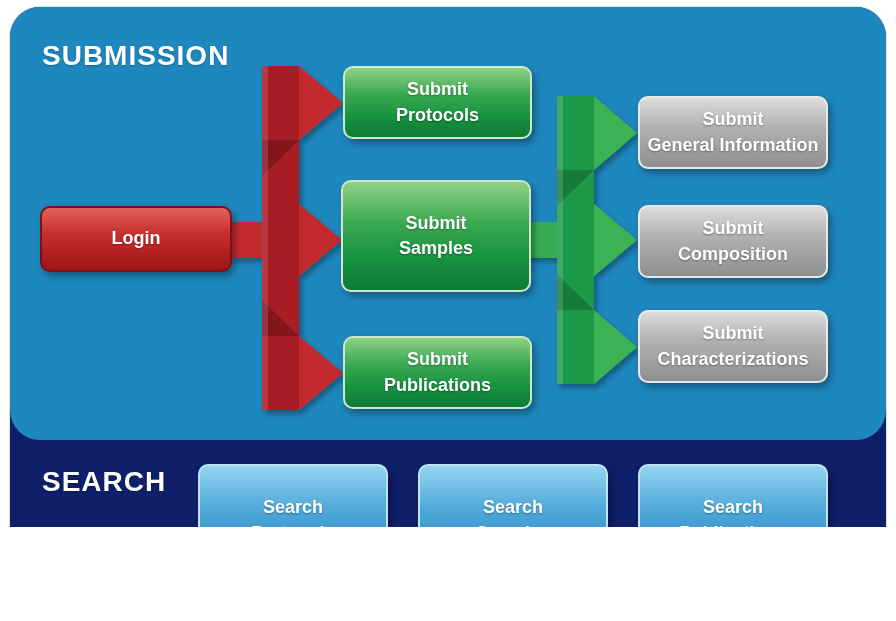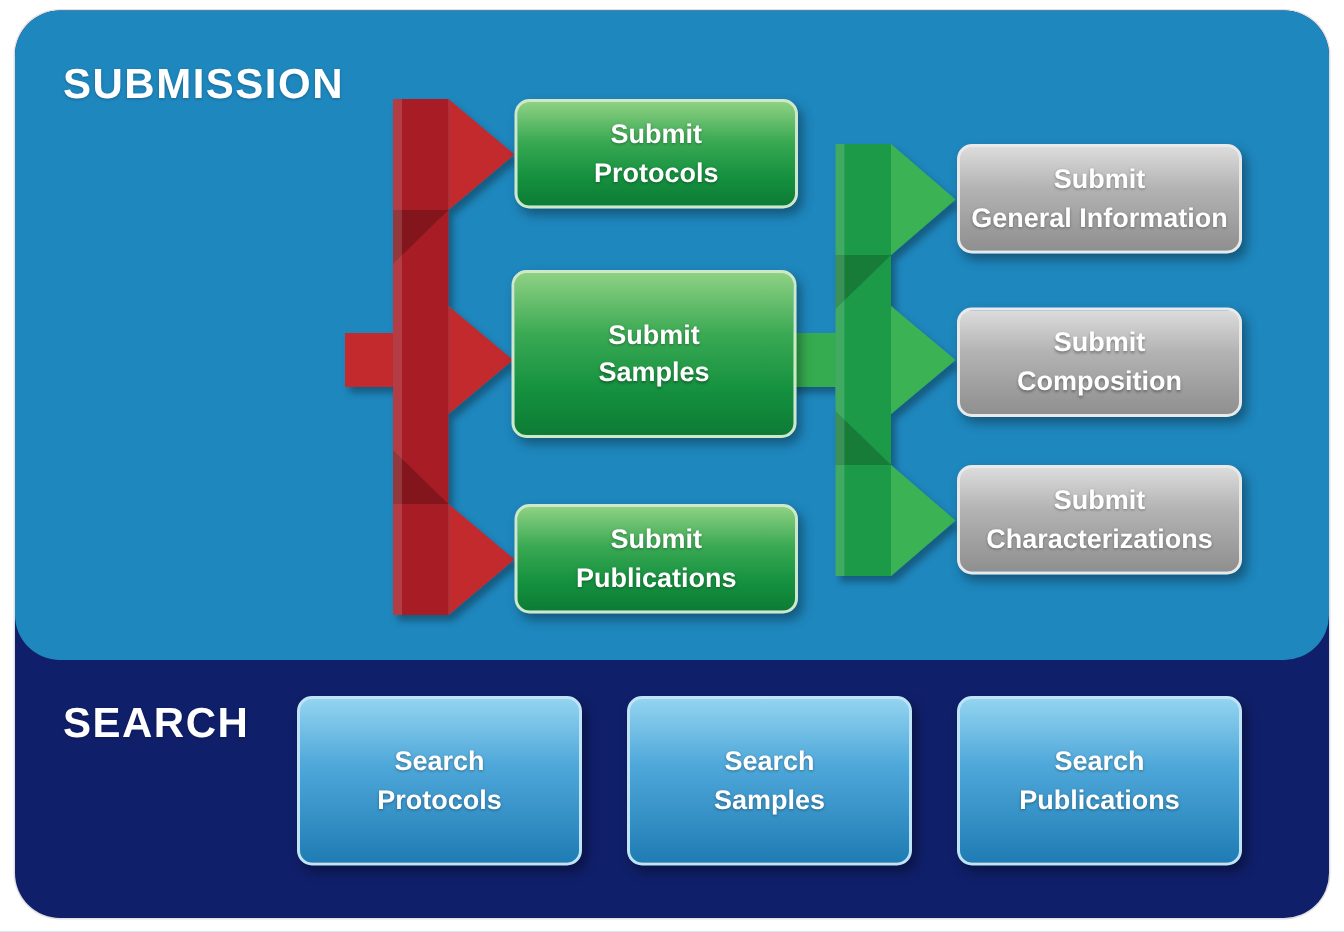--- a/index.html
+++ b/index.html
@@ -1,17 +1,17 @@
 <!DOCTYPE html>
 <html style="--panel-blue: #1e87be; --panel-navy: #101f6a; --login-red: #c1272d; --submit-green: #1fa03c; --detail-gray: #9b9b9b; --search-blue: #4fa8da; --arrow-red: #b1232a; --arrow-green: #1f9e46;"><head>
 <meta charset="utf-8">
 <style>
   html,body{margin:0;padding:0;background:#ffffff;}
   .page{
-    position:relative;width:896px;height:621px;background:#ffffff;
+    position:relative;width:896px;height:527px;background:#ffffff;
     font-family:"Liberation Sans",sans-serif;overflow:hidden;
   }
   .panel-navy{
     position:absolute;left:10px;top:7px;width:876px;height:605px;
     border-radius:30px;background:var(--panel-navy,#101f6a);
     box-shadow:0 0 0 1px rgba(0,0,0,0.12);
   }
   .panel-blue{
     position:absolute;left:10px;top:7px;width:876px;height:433px;
     border-radius:30px;background:var(--panel-blue,#1e87be);
@@ -90,20 +90,21 @@
       <rect x="557" y="96" width="37" height="288" fill="#1b9a46"></rect>
       <polygon points="594,96 637,133 594,170" fill="#3bb253"></polygon>
       <polygon points="594,204 637,240 594,276" fill="#3bb253"></polygon>
       <polygon points="594,310 637,347 594,384" fill="#3bb253"></polygon>
       <polygon points="557,170 594,170 557,206" fill="rgba(0,0,0,0.20)"></polygon>
       <polygon points="557,310 594,310 557,274" fill="rgba(0,0,0,0.20)"></polygon>
       <rect x="557" y="96" width="6" height="288" fill="rgba(255,255,255,0.16)"></rect>
     </g>
   </svg>
 
+  <div class="btn btn-red pos-login">Login</div>
 
   <div class="btn btn-green pos-protocols">Submit
 Protocols</div>
   <div class="btn btn-green pos-samples">Submit
 Samples</div>
   <div class="btn btn-green pos-publications">Submit
 Publications</div>
 
   <div class="btn btn-gray pos-general">Submit
 General Information</div>

